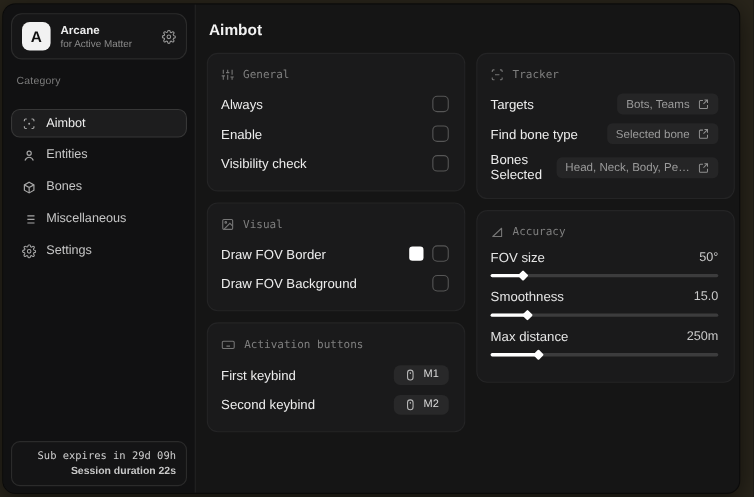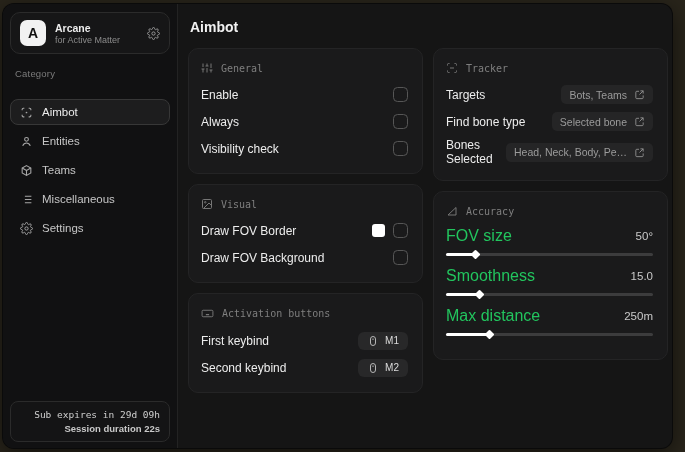--- a/index.html
+++ b/index.html
@@ -91,21 +91,21 @@
   }
   .dropdown .dtext {
     font-size:10.5px; color:#9b9b9b; white-space:nowrap; overflow:hidden;
     text-overflow:ellipsis;
   }
   .dropdown .dicon { display:flex; color:#909090; flex-shrink:0; }
   
   .slider-group { margin-bottom:11px; }
   .slider-group:last-child { margin-bottom:11px; }
   .slider-head { display:flex; justify-content:space-between; align-items:center; }
-  .slider-label { font-size:16px; color:#22c55e; font-weight:500; }
+  .slider-label { font-size:12px; color:#e5e5e5; font-weight:500; }
   .slider-value { font-size:11.5px; color:#c9c9c9; }
   .slider-track {
     position:relative; height:3px; background:#3c3c3d; border-radius:2px;
     margin-top:8px; cursor:pointer;
   }
   .slider-fill {
     position:absolute; left:0; top:0; height:3px; background:#ffffff;
     border-radius:2px;
   }
   .slider-thumb {
@@ -154,21 +154,21 @@
         </span>
         <span class="lbl">Entities</span>
       </div>
       <div class="nav-item">
         <span class="nav-icon">
           <svg width="13" height="13" viewBox="0 0 24 24" fill="none" stroke="currentColor" stroke-width="2">
               <path d="M12 3l8 4.5v9L12 21l-8-4.5v-9L12 3z"></path>
               <path d="M12 12l8-4.5M12 12v9M12 12L4 7.5"></path>
             </svg>
         </span>
-        <span class="lbl">Teams</span>
+        <span class="lbl">Bones</span>
       </div>
       <div class="nav-item">
         <span class="nav-icon">
           <svg width="13" height="13" viewBox="0 0 24 24" fill="none" stroke="currentColor" stroke-width="2">
               <path d="M9 6h12M9 12h12M9 18h12"></path>
               <path d="M4 6h.01M4 12h.01M4 18h.01" stroke-width="2.6"></path>
             </svg>
         </span>
         <span class="lbl">Miscellaneous</span>
       </div>
@@ -199,25 +199,25 @@
         <div class="card">
           <div class="card-header">
             <span class="hicon">
               <svg width="12" height="12" viewBox="0 0 24 24" fill="none" stroke="currentColor" stroke-width="2">
                   <path d="M4 21v-7M4 10V3M12 21v-9M12 8V3M20 21v-5M20 12V3M1 14h6M9 8h6M17 16h6"></path>
                 </svg>
             </span>
             <span>General</span>
           </div>
           <div class="row">
+            <span class="row-label">Always</span>
+            <span class="checkbox"></span>
+          </div>
+          <div class="row">
             <span class="row-label">Enable</span>
-            <span class="checkbox"></span>
-          </div>
-          <div class="row">
-            <span class="row-label">Always</span>
             <span class="checkbox"></span>
           </div>
           <div class="row">
             <span class="row-label">Visibility check</span>
             <span class="checkbox"></span>
           </div>
         </div>
 
         <div class="card">
           <div class="card-header">

